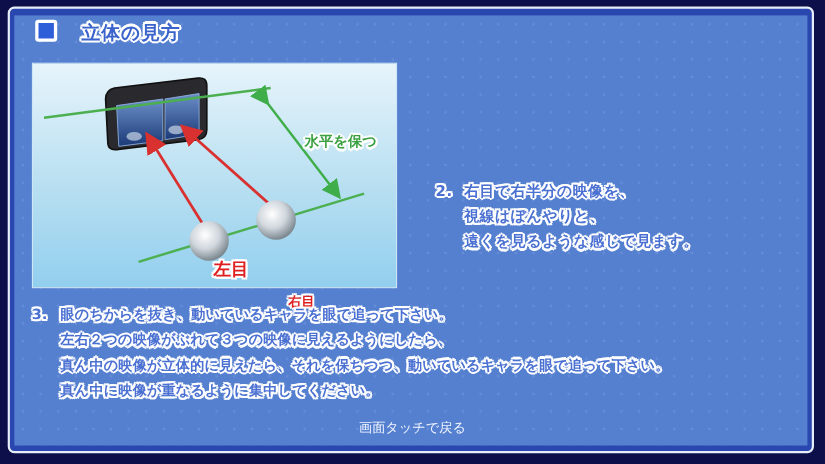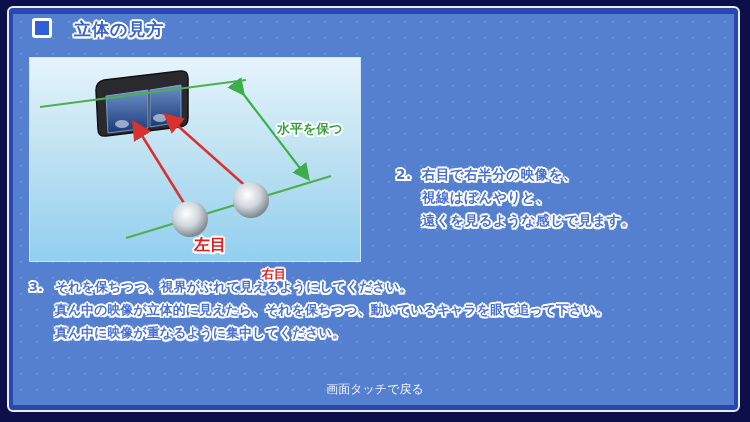--- a/index.html
+++ b/index.html
@@ -118,18 +118,19 @@
 <div class="step outlined" style="left:386px; top:67px;">
 </div>
 
 <div class="step outlined" style="left:396px; top:163px;">
   <div class="line"><span class="num">2.</span><span>右目で右半分の映像を、</span></div>
   <div class="line indent">視線はぼんやりと、</div>
   <div class="line indent">遠くを見るような感じで見ます。</div>
 </div>
 
 <div class="step outlined" style="left:29px; top:275px; font-size:12.8px; letter-spacing:0.2px;">
-  <div class="line"><span class="num">3.</span><span>それを保ちつつ、視界がぶれて見えるようにしてください。</span></div>
+  <div class="line"><span class="num">3.</span><span>眼のちからを抜き、動いているキャラを眼で追って下さい。</span></div>
+  <div class="line indent">左右２つの映像がぶれて３つの映像に見えるようにしたら、</div>
   <div class="line indent">真ん中の映像が立体的に見えたら、それを保ちつつ、動いているキャラを眼で追って下さい。</div>
   <div class="line indent">真ん中に映像が重なるように集中してください。</div>
 </div>
 
 <div class="back-label">画面タッチで戻る</div>
 
 </body></html>

